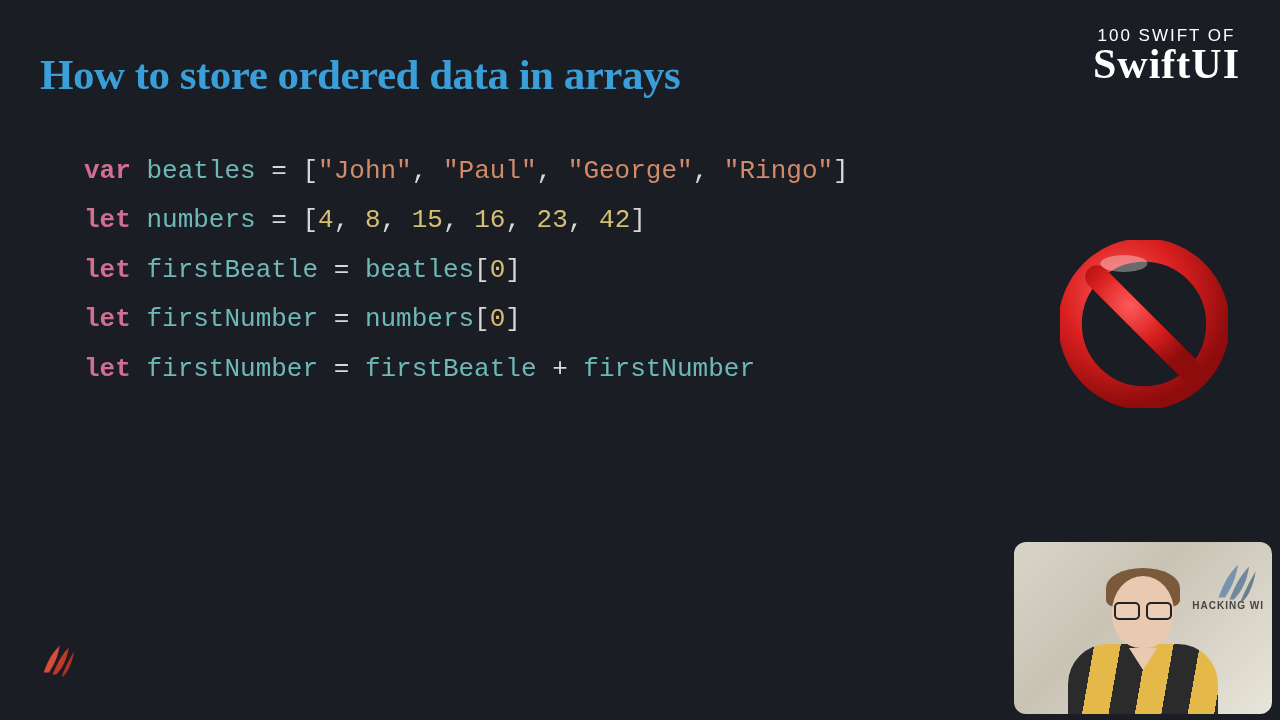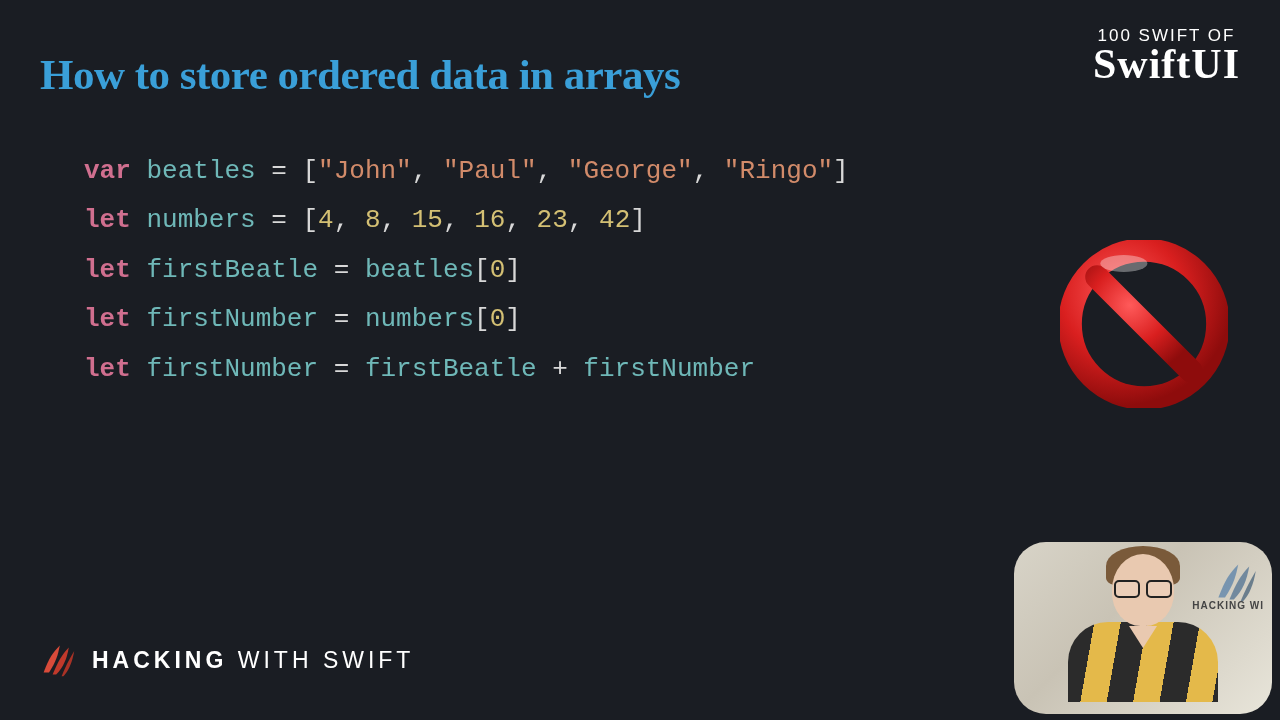--- a/index.html
+++ b/index.html
@@ -72,24 +72,24 @@
     font-size: 23px;
     letter-spacing: 4px;
     font-weight: 300;
   }
   .bottom-logo .text strong { font-weight: 700; }
 
   .webcam {
     position: absolute;
     right: 8px; bottom: 6px;
     width: 258px; height: 172px;
-    border-radius: 32px;
+    border-radius: 12px;
     overflow: hidden;
     background: linear-gradient(135deg, #d8d4c8 0%, #c9c3b5 40%, #e8e5da 100%);
-    display:flex; align-items:flex-start; justify-content:center;
+    display:flex; align-items:flex-end; justify-content:center;
   }
   .webcam .banner {
     position:absolute; right:8px; top:58px;
     font-size:10px; letter-spacing:1px; color:#444;
     writing-mode: horizontal-tb;
     font-weight:600;
   }
   .webcam .banner-logo {
     position:absolute; right:14px; top:18px;
     width:44px; height:44px;
@@ -159,21 +159,20 @@
   <line x1="22" y1="22" x2="78" y2="78" stroke="url(#rg)" stroke-width="14" stroke-linecap="round"></line>
   <ellipse cx="38" cy="14" rx="14" ry="5" fill="#ffffff" opacity="0.35"></ellipse>
 </svg>
 
 <div class="bottom-logo">
   <svg class="mark" viewBox="0 0 40 40">
     <path d="M4 34 C 10 18, 14 12, 22 4 C 20 14, 18 22, 10 34 Z" fill="#d94b3a"></path>
     <path d="M14 36 C 20 22, 24 14, 32 6 C 30 18, 26 28, 18 36 Z" fill="#c0392b"></path>
     <path d="M24 38 C 28 28, 32 20, 38 10 C 36 22, 32 32, 26 38 Z" fill="#a93226"></path>
   </svg>
-  <div class="text"><strong>HACKING</strong><span> WITH SWIFT</span></div>
 </div>
 
 <div class="webcam">
   <svg class="banner-logo" viewBox="0 0 40 40">
     <path d="M4 34 C 10 18, 14 12, 22 4 C 20 14, 18 22, 10 34 Z" fill="#3b6fa3"></path>
     <path d="M14 36 C 20 22, 24 14, 32 6 C 30 18, 26 28, 18 36 Z" fill="#2f5a86"></path>
     <path d="M24 38 C 28 28, 32 20, 38 10 C 36 22, 32 32, 26 38 Z" fill="#244768"></path>
   </svg>
   <div class="banner">HACKING WI</div>
   <div class="person">

